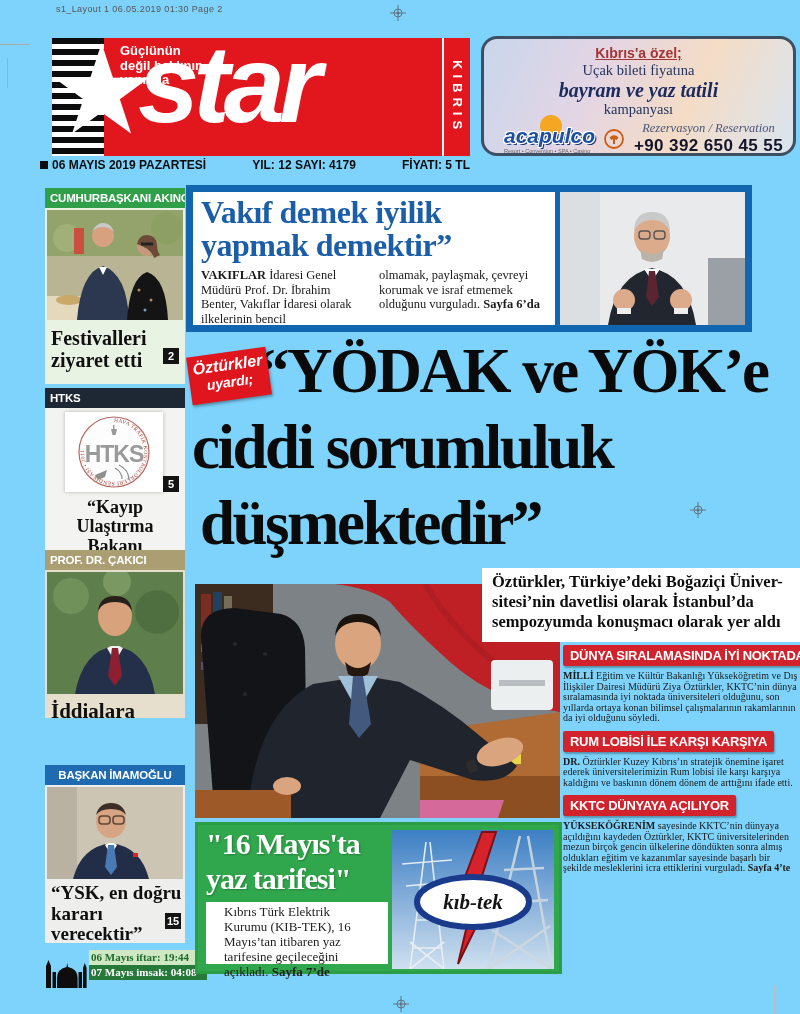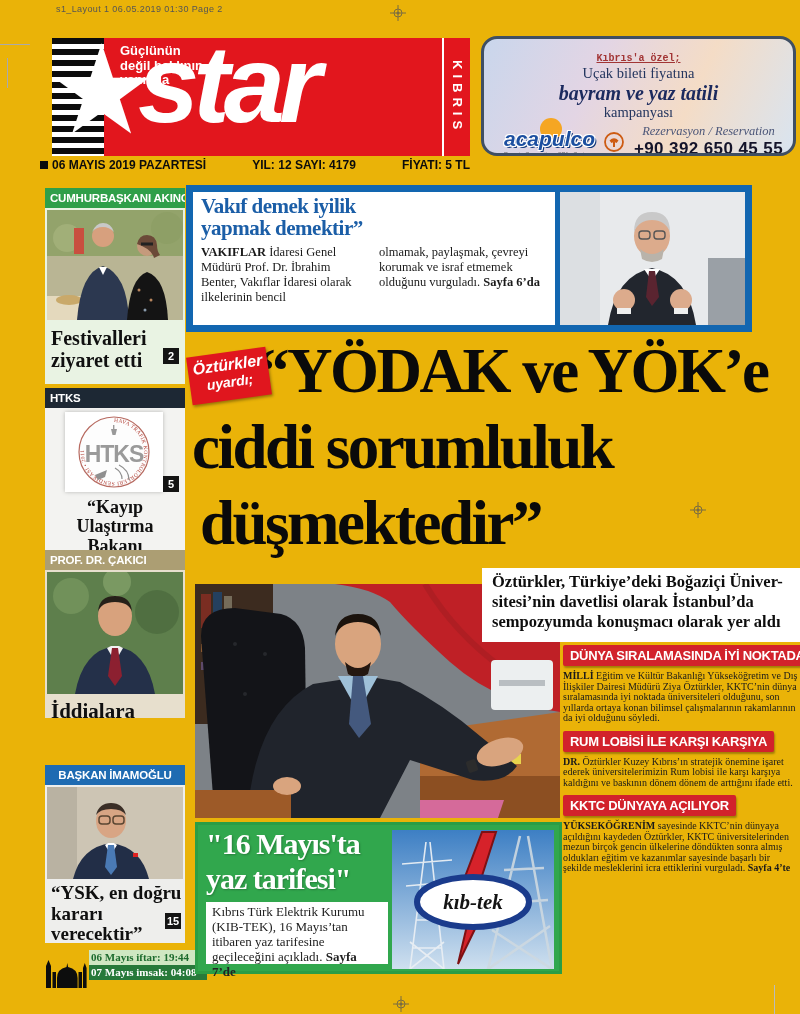--- a/index.html
+++ b/index.html
@@ -1,18 +1,18 @@
 <!DOCTYPE html>
 <html><head>
 <meta charset="utf-8">
 <style>
   html,body{margin:0;padding:0;background:#e9e9e9;}
   .ss{font-family:"Liberation Sans","DejaVu Sans",sans-serif;}
   .sf{font-family:"Liberation Serif","DejaVu Serif",serif;}
-  .page{position:relative;width:800px;height:1014px;background:#eab308;margin:0 auto;overflow:hidden;}
+  .page{position:relative;width:800px;height:1014px;background:#7dd3fc;margin:0 auto;overflow:hidden;}
 
   .printline{position:absolute;left:56px;top:4px;font-size:9px;color:#555;letter-spacing:.4px;}
   .cl1{position:absolute;left:0;top:44px;width:30px;height:1px;background:#aaa;}
   .cl2{position:absolute;left:7px;top:58px;width:1px;height:30px;background:#aaa;}
   .cl3{position:absolute;left:774px;top:985px;width:1px;height:29px;background:#bbb;}
   .regmark{position:absolute;opacity:.75;}
 
   
   .masthead{position:absolute;left:52px;top:38px;width:418px;height:118px;background:#e2161d;}
   .stripes{position:absolute;left:0;top:0;width:52px;height:118px;
@@ -26,21 +26,21 @@
     display:flex;align-items:center;justify-content:center;}
   .region{writing-mode:vertical-rl;color:#fff;font-weight:bold;font-size:13px;letter-spacing:5px;}
   .datebar{position:absolute;left:40px;top:158px;width:430px;display:flex;justify-content:space-between;
     align-items:center;font-size:12px;font-weight:bold;color:#0c0c0c;}
   .sq{display:inline-block;width:8px;height:8px;background:#0c0c0c;margin-right:4px;}
 
   
   .adbox{position:absolute;left:481px;top:36px;width:315px;height:120px;border:3px solid #3f4f63;
     border-radius:16px;box-sizing:border-box;text-align:center;overflow:hidden;
     background:linear-gradient(115deg,#c9d6ec 0%,#e3d5e4 35%,#f4dcc6 65%,#d9e4f0 100%);}
-  .ad1{margin-top:14px;font-size:10px;font-weight:bold;color:#a23535;text-decoration:underline;font-family:Liberation Mono, monospace;}
+  .ad1{margin-top:6px;font-size:14px;font-weight:bold;color:#a23535;text-decoration:underline;}
   .ad2{font-size:14.5px;color:#23355e;margin-top:1px;}
   .ad3{font-size:20px;font-weight:bold;font-style:italic;color:#1b2a5e;line-height:1.1;}
   .ad4{font-size:14.5px;color:#23355e;}
   .adrow{display:flex;align-items:center;justify-content:space-between;padding:3px 10px 0 20px;text-align:left;}
   .adbrand{position:relative;}
   .sun{position:absolute;left:36px;top:-9px;width:22px;height:22px;border-radius:50%;background:#f5a623;}
   .brand{position:relative;font-size:21px;font-weight:bold;font-style:italic;color:#1c4fa0;
     text-shadow:-1px -1px 0 #fff,1px -1px 0 #fff,-1px 1px 0 #fff,1px 1px 0 #fff,2px 2px 0 #12387a;}
   .brandsub{font-size:5.5px;color:#666;}
   .adres{text-align:center;}
@@ -80,21 +80,21 @@
   .mosque{position:absolute;left:0;top:4px;}
   .ptxt{position:absolute;left:44px;top:2px;width:118px;}
   .pl{font-weight:bold;font-size:11px;line-height:15px;padding:0 2px;white-space:nowrap;}
   .p1{background:#cfe7c2;color:#1d6b2e;}
   .p2{background:#27793a;color:#fff;}
 
   
   .vakif{position:absolute;left:186px;top:185px;width:566px;height:147px;background:#1266b0;}
   .vwhite{position:absolute;left:7px;top:7px;width:362px;height:133px;background:#fff;
     padding:4px 8px;box-sizing:border-box;}
-  .vh{font-size:21px;font-weight:bold;color:#1b5ea7;line-height:1.03;letter-spacing:-.5px;}
+  .vh{font-size:32px;font-weight:bold;color:#1b5ea7;line-height:1.03;letter-spacing:-.5px;}
   .vcols{margin-top:6px;display:flex;gap:10px;font-size:12.5px;line-height:1.18;color:#1a1a1a;}
   .vcols p{margin:0;width:50%;}
   .vph{position:absolute;left:374px;top:7px;}
 
   
   .leadbadge{position:absolute;left:189px;top:352px;width:80px;height:48px;background:#e0161e;
     transform:rotate(-8deg);color:#fff;text-align:center;font-weight:bold;
     box-shadow:1px 2px 3px rgba(0,0,0,.35);z-index:4;}
   .lb1{font-size:16px;margin-top:4px;font-style:italic;line-height:1.1;}
   .lb2{font-size:14px;font-style:italic;}
@@ -111,21 +111,21 @@
     padding:3px 7px;margin:0 0 5px;border-radius:2px;white-space:nowrap;letter-spacing:-.3px;
     box-shadow:1px 2px 2px rgba(0,0,0,.3);}
   .rp{margin:0 0 7px;font-size:10px;line-height:1.05;color:#1a1a1a;}
 
   
   .energy{position:absolute;left:195px;top:822px;width:367px;height:152px;background:#31a74d;
     border:3px solid #2b9d45;box-sizing:border-box;}
   .eh{position:absolute;left:8px;top:2px;font-size:30px;font-weight:bold;color:#fff;line-height:1.15;
     letter-spacing:-1px;text-shadow:1px 1px 2px rgba(0,0,0,.25);}
   .ebody{position:absolute;left:8px;bottom:7px;width:182px;height:62px;background:#fff;font-size:13px;
-    line-height:1.15;color:#222;padding:3px 6px;box-sizing:border-box;}
+    line-height:1.15;color:#222;padding:3px 18px;box-sizing:border-box;}
   .eph{position:absolute;right:5px;top:5px;}
 </style>
 </head>
 <body>
 
 <div class="page sf">
 
   <div class="printline ss">s1_Layout 1 06.05.2019 01:30 Page 2</div>
   <div class="cl1"></div>
   <div class="cl2"></div>

